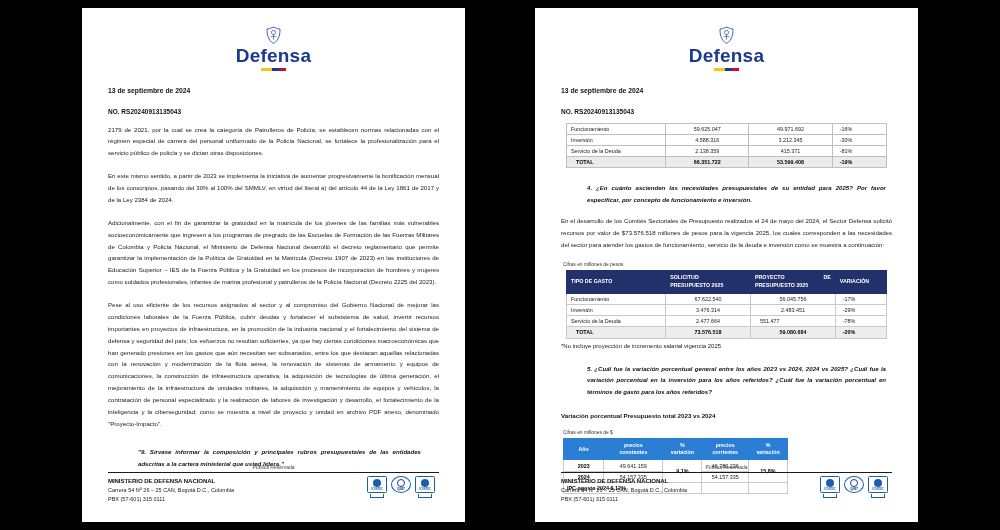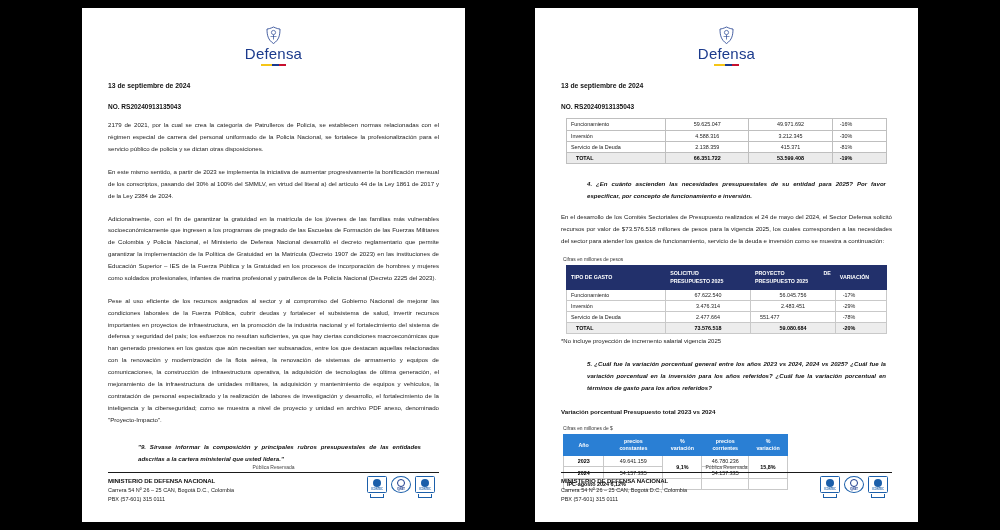--- a/index.html
+++ b/index.html
@@ -17,21 +17,21 @@
     overflow: hidden;
     padding: 10px 26px 0 26px;
   }
   #page-left  { left: 82px;  width: 383px; }
   #page-right { left: 535px; width: 383px; }
 
   
   .logo-block { text-align: center; padding-top: 8px; }
   .shield { display:block; margin: 0 auto 1px auto; }
   .logo-word {
-    font-size: 15px; font-weight: 400; color: #1b3a8c;
+    font-size: 19px; font-weight: 700; color: #1b3a8c;
     letter-spacing: .2px; line-height: 1.05;
   }
   .flagbar { margin: 2px auto 0 auto; width: 26px; height: 2.6px; display:flex; }
   .flagbar i { display:block; height:100%; }
   .fy { width: 45%; background:#f5c518; }
   .fb { width: 28%; background:#1b3a8c; }
   .fr { width: 27%; background:#c8102e; }
 
   
   .date {

